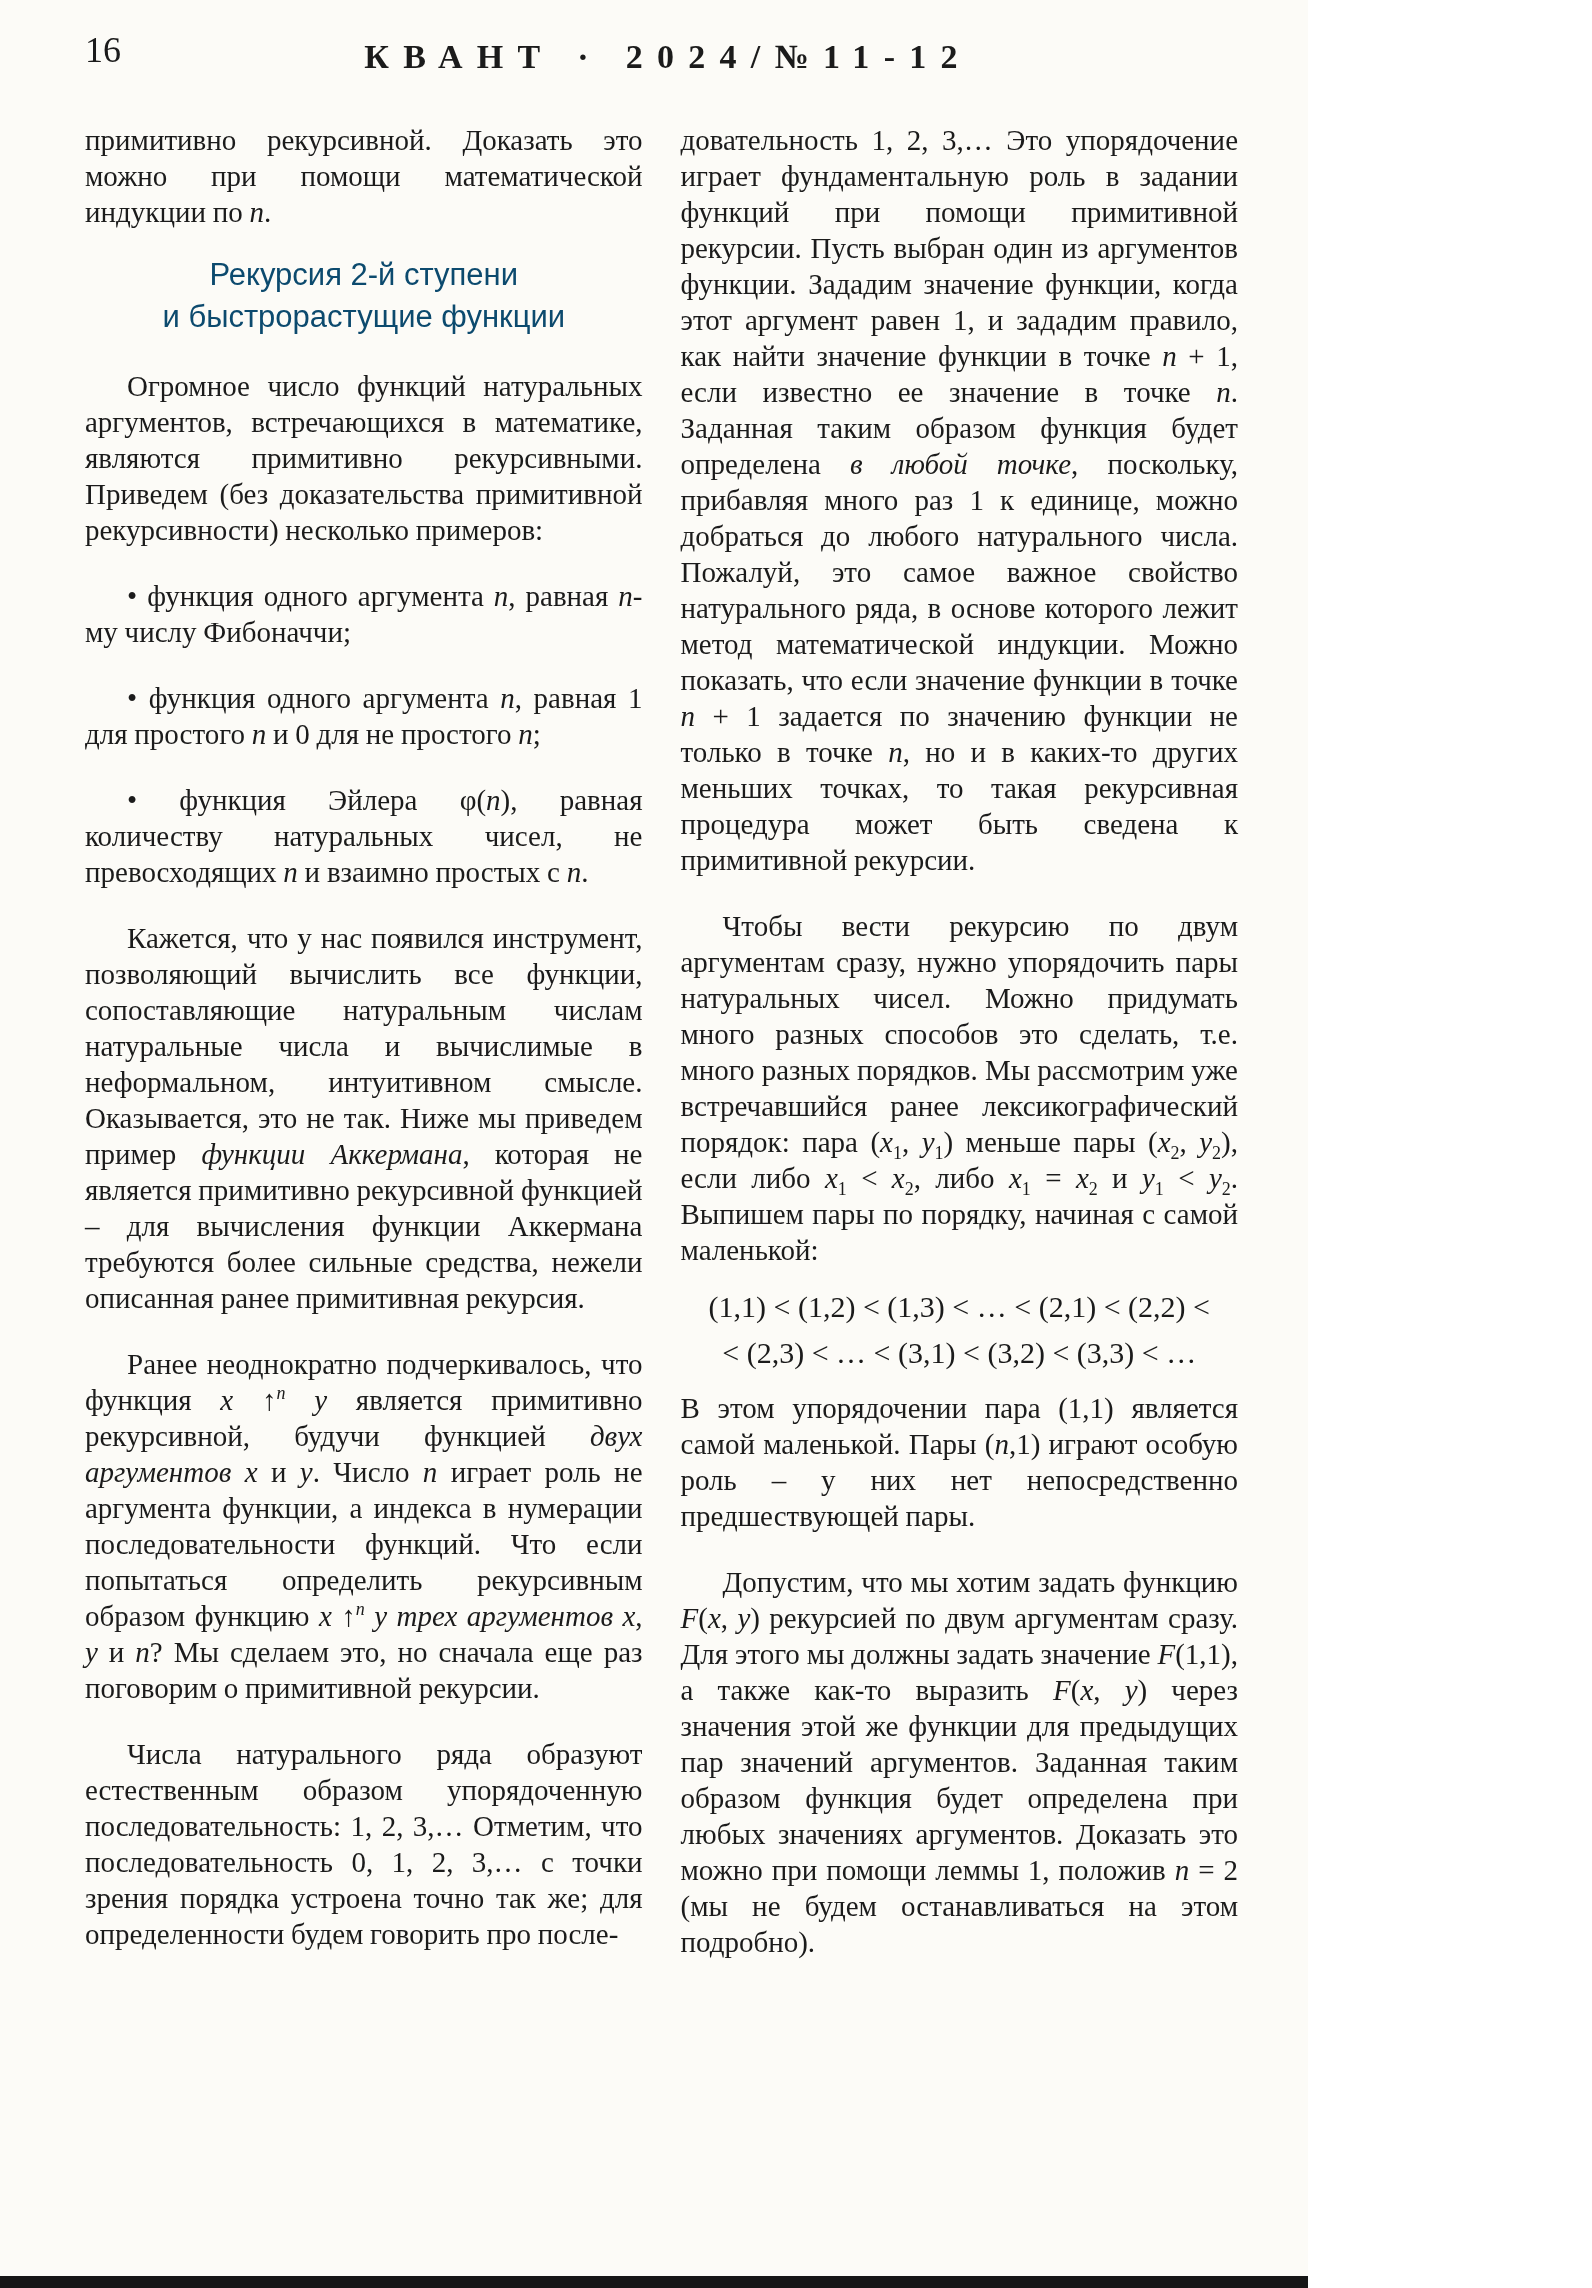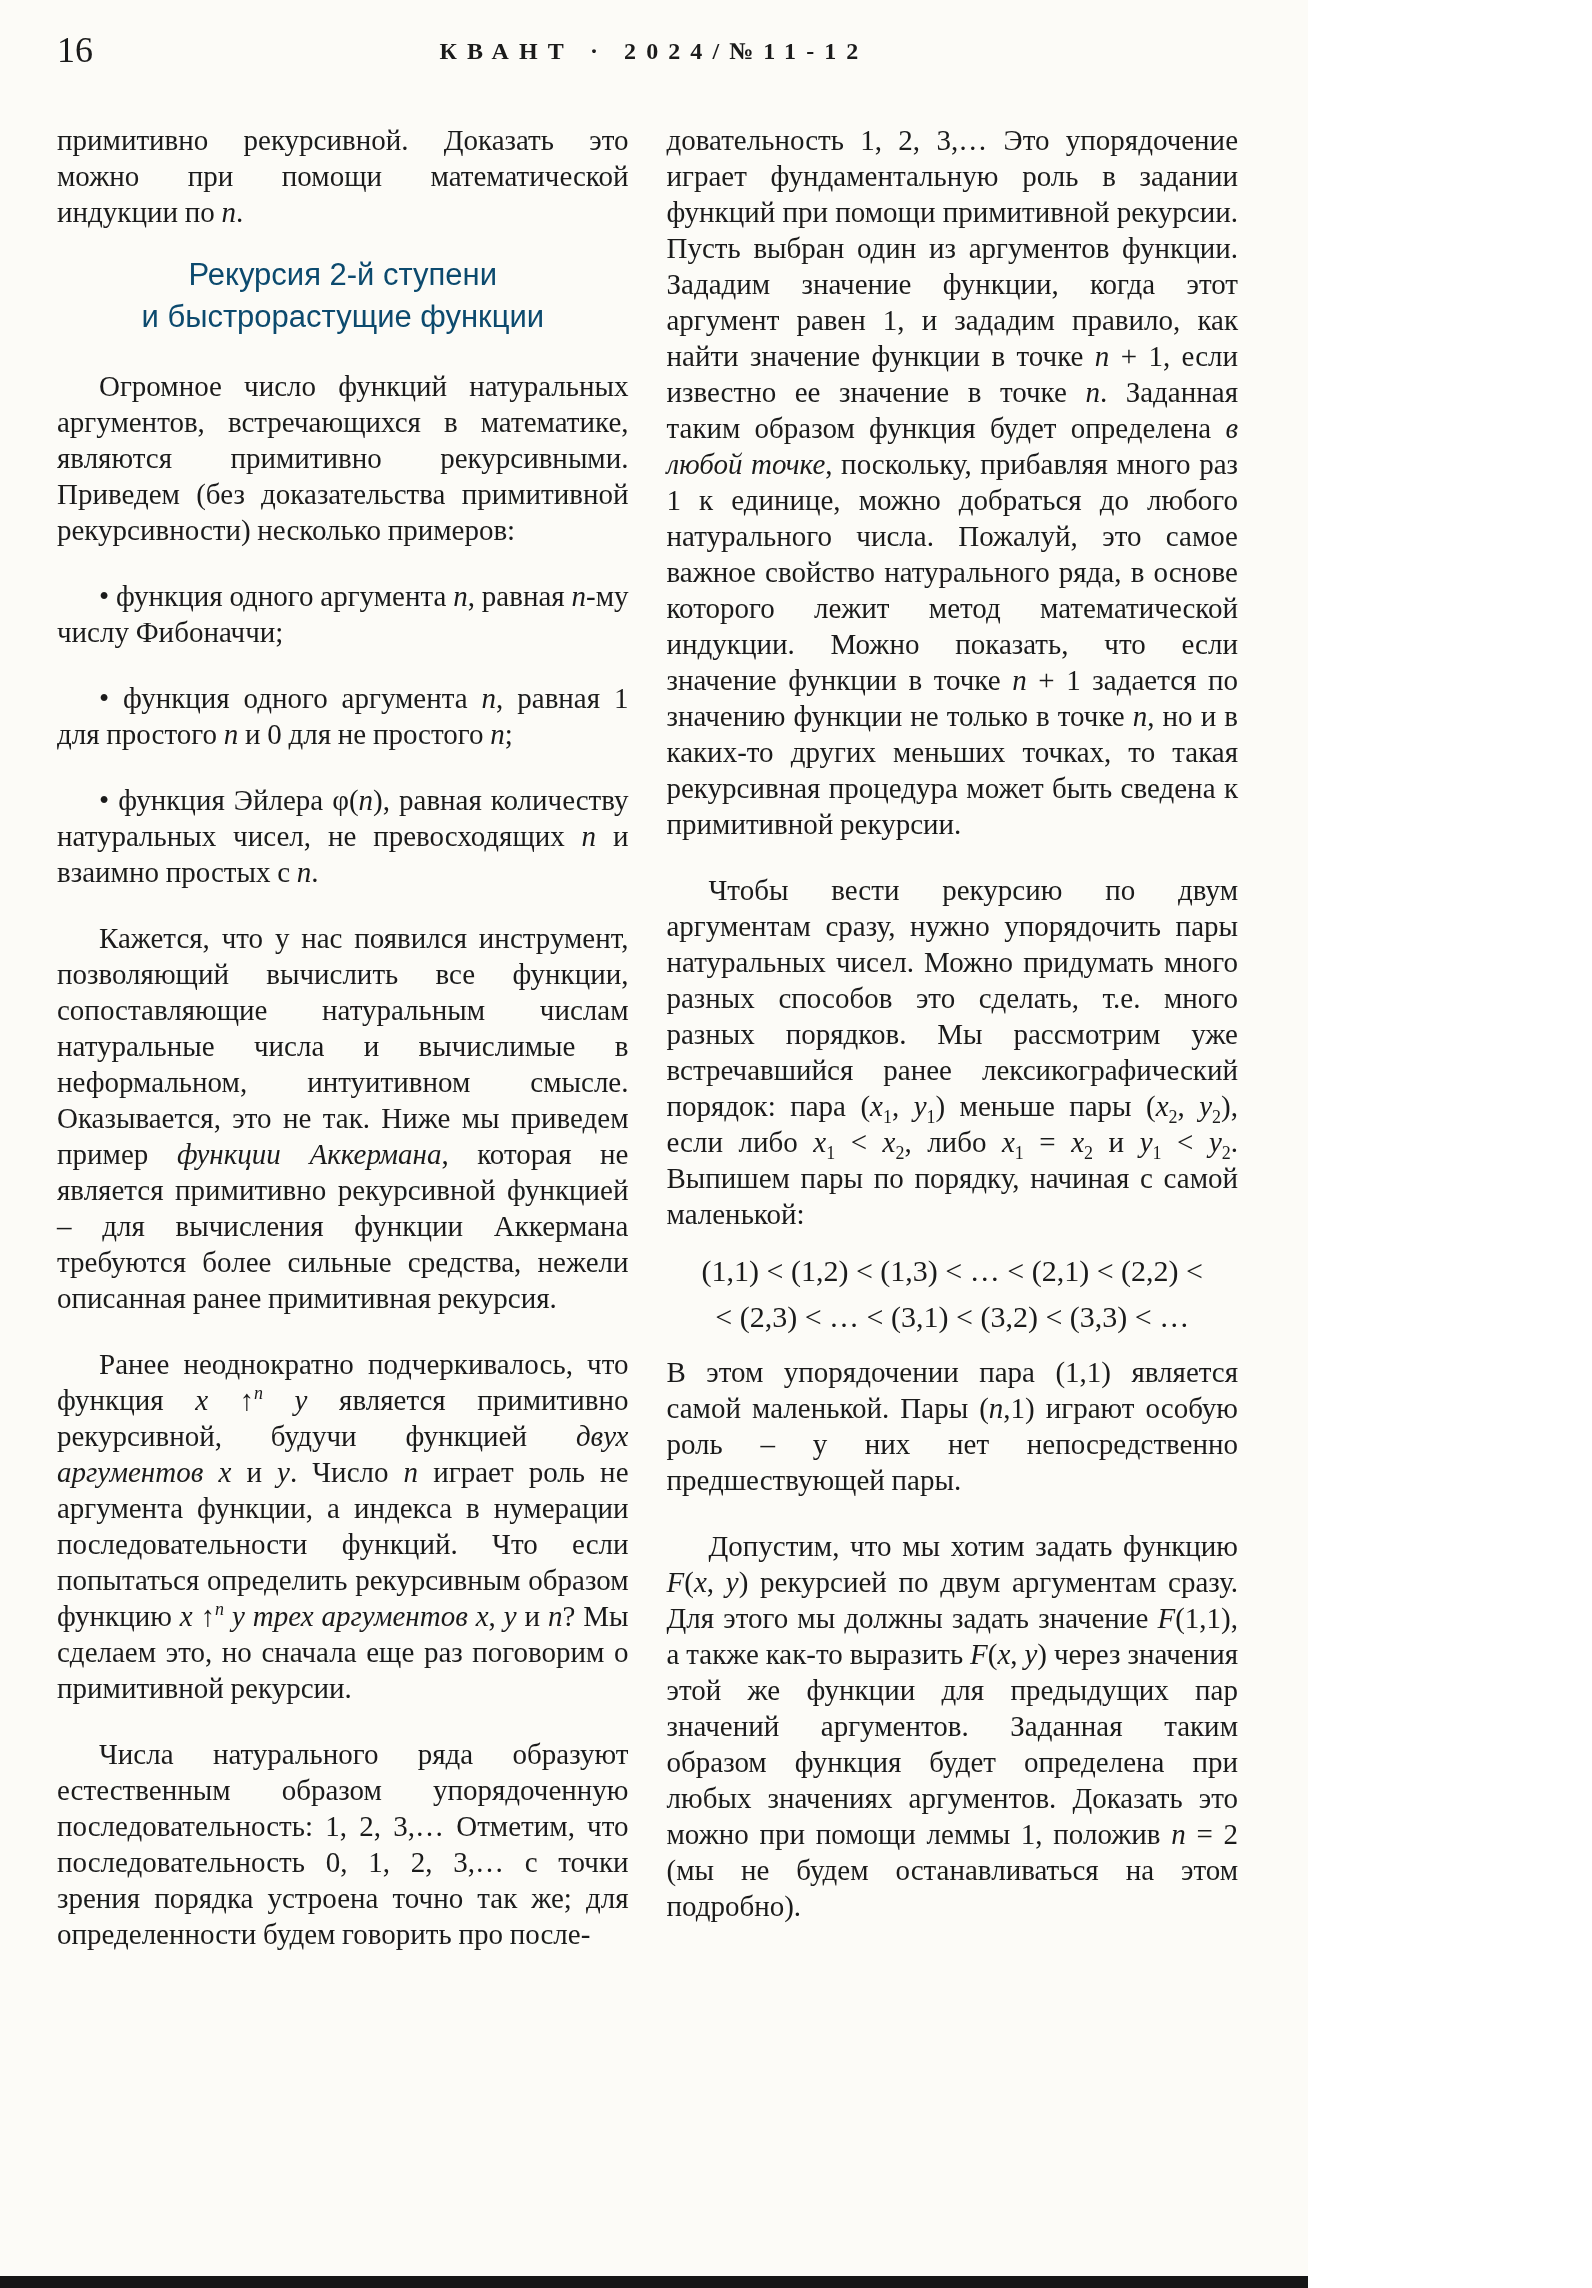--- a/index.html
+++ b/index.html
@@ -7,38 +7,39 @@
   body { width: 1592px; }
 
   .page {
     position: relative;
     width: 1308px;
     height: 2289px;
     background: #fcfbf7;
     overflow: hidden;
     font-family: "Liberation Serif", "DejaVu Serif", serif;
     color: #1b1b1b;
+    padding-left: 28px;
   }
 
   .page-header {
     position: relative;
     height: 62px;
     margin: 26px 85px 0 85px;
   }
   .page-number {
     position: absolute;
     left: -28px;
     top: 4px;
     font-size: 36px;
     line-height: 40px;
   }
   .journal-title {
     text-align: center;
     padding-top: 12px;
-    font-size: 24px;
+    font-size: 34px;
     font-weight: bold;
     letter-spacing: 0.42em;
     white-space: nowrap;
   }
 
   .columns {
     display: flex;
     gap: 38px;
     margin: 34px 70px 0 57px;
   }

